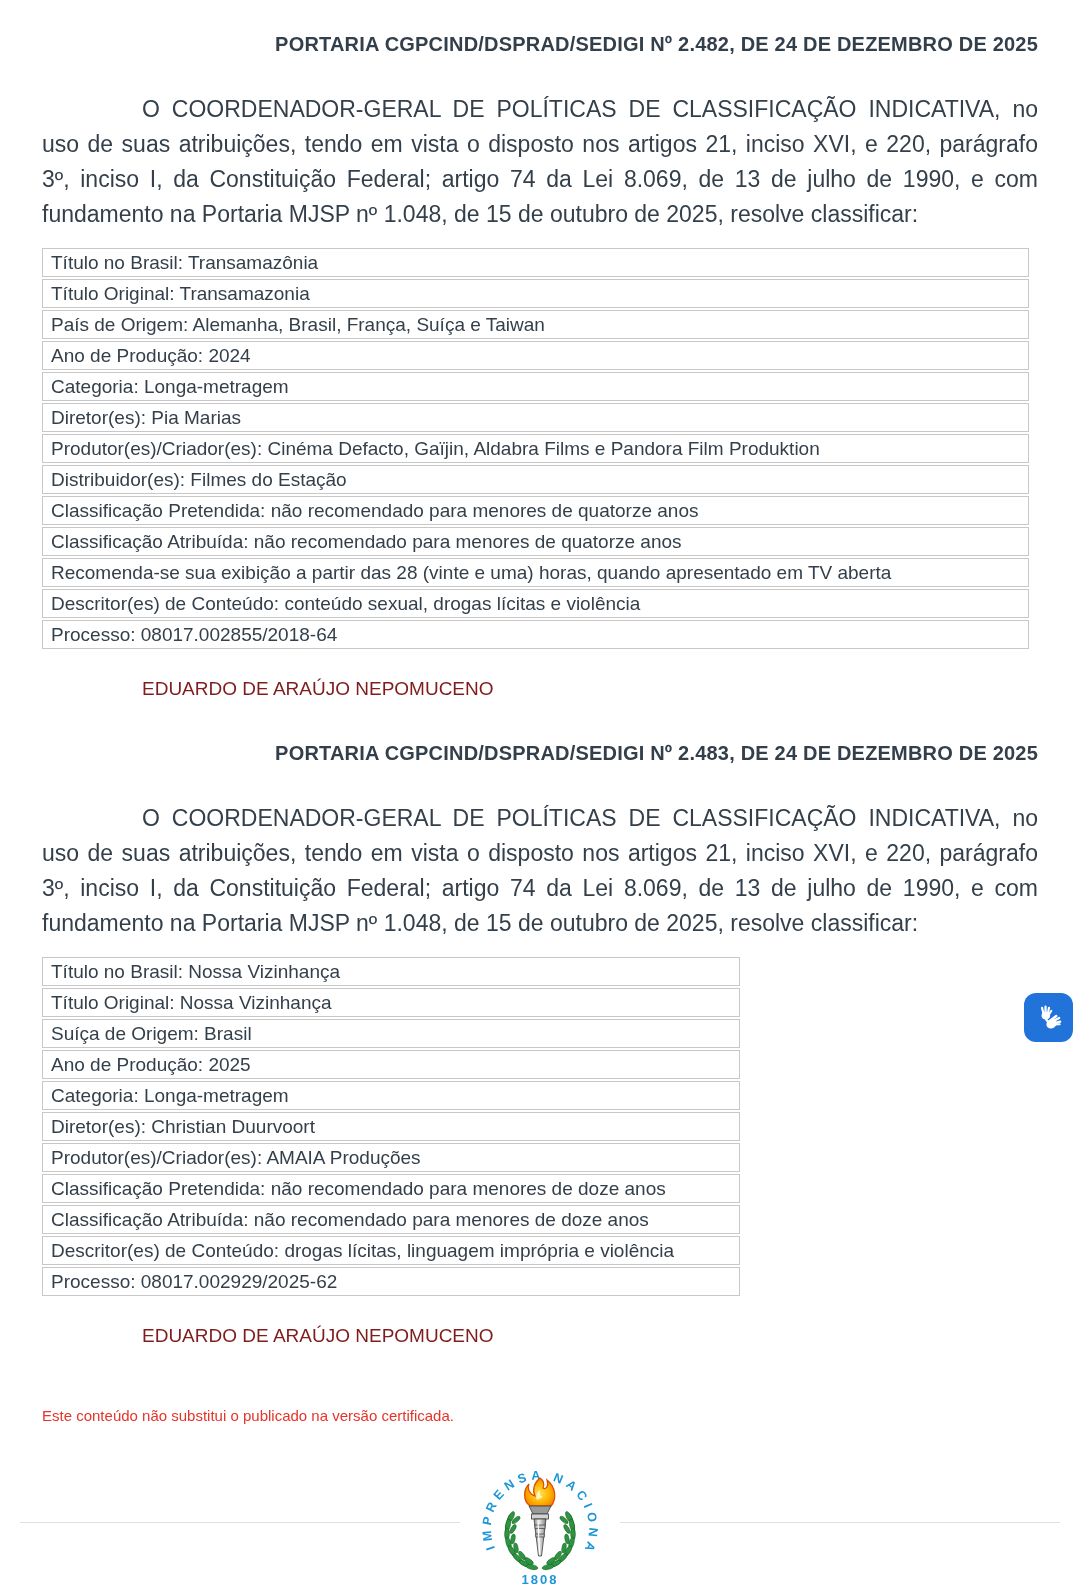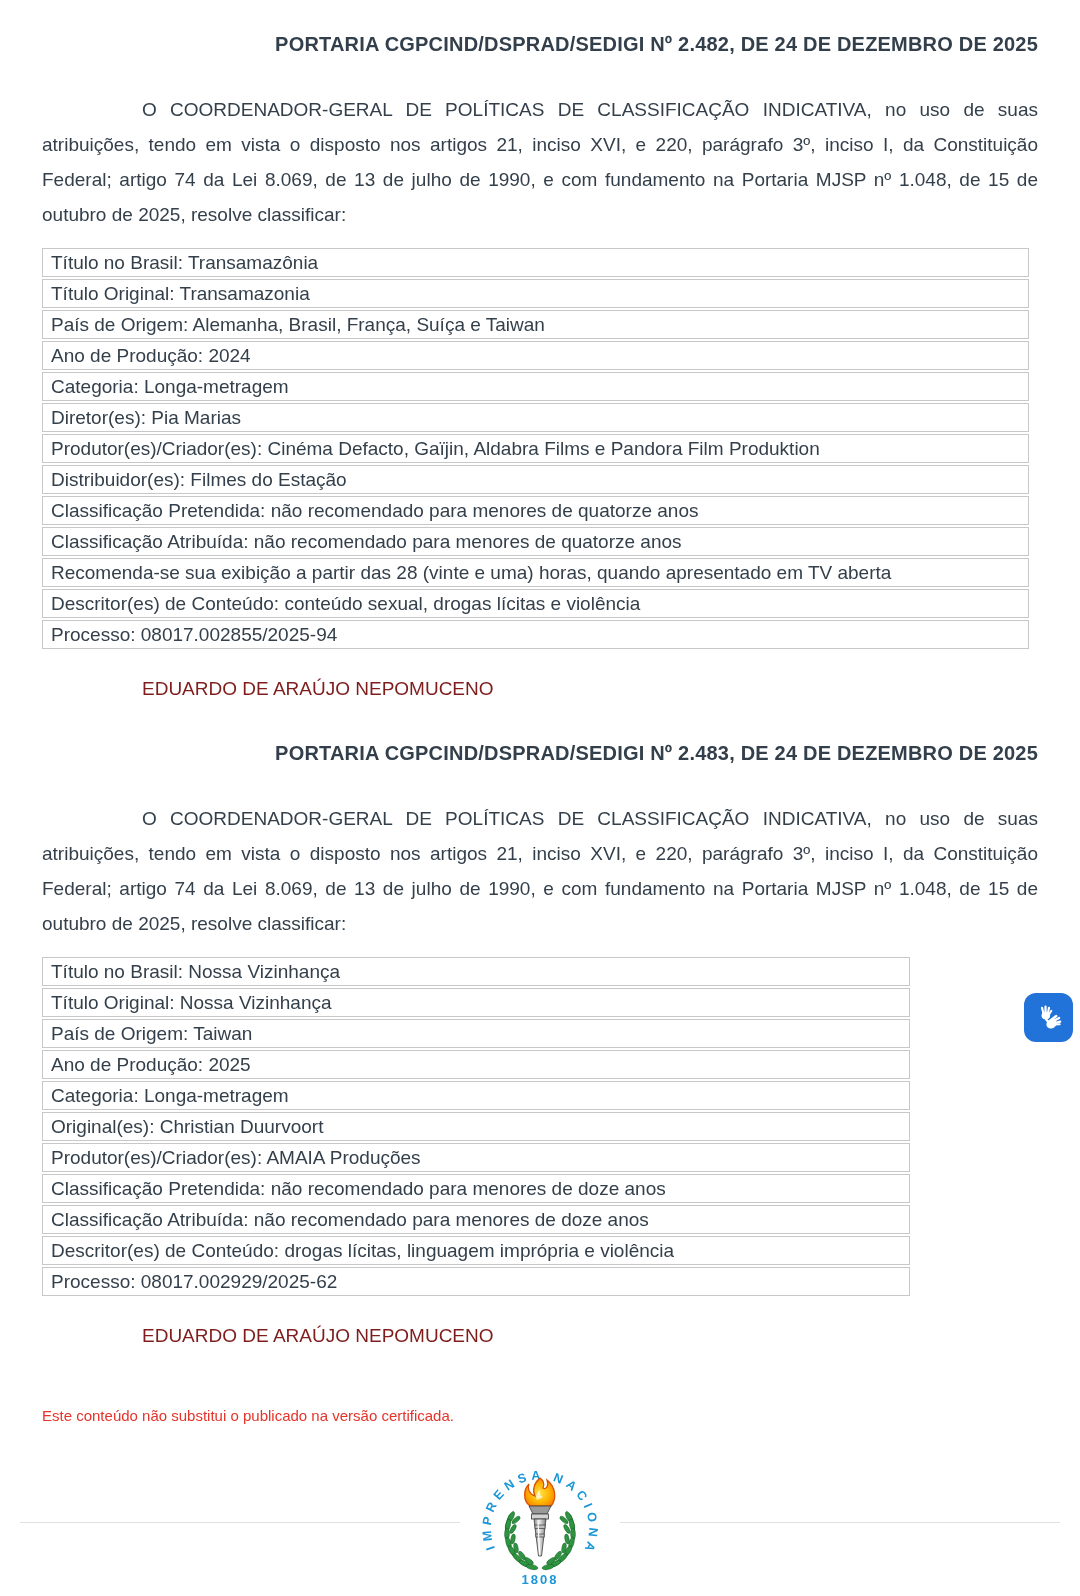--- a/index.html
+++ b/index.html
@@ -17,41 +17,41 @@
     text-align: right;
     font-size: 20px;
     font-weight: bold;
     letter-spacing: 0.2px;
     color: #333f4a;
   }
   .portaria-title.second { margin-top: 42px; }
 
   .preamble {
     margin-top: 36px;
-    font-size: 19px;
+    font-size: 23px;
     line-height: 35px;
     text-align: justify;
     text-indent: 100px;
     color: #333f4a;
   }
 
   .classif-table { margin-top: 16px; }
   .classif-table .trow {
     border: 1px solid #c8c8c8;
     padding: 2px 8px;
     font-size: 19px;
     line-height: 23px;
     background: #ffffff;
     color: #333f4a;
     white-space: nowrap;
     overflow: hidden;
   }
   .classif-table .trow + .trow { margin-top: 2px; }
   .classif-table.t1 { width: 987px; }
-  .classif-table.t2 { width: 868px; }
+  .classif-table.t2 { width: 698px; }
 
   .signature {
     margin-top: 29px;
     margin-left: 100px;
     font-size: 19px;
     color: #7f1d1d;
   }
 
   .disclaimer {
     margin-top: 60px;
@@ -97,35 +97,35 @@
     <div class="trow">País de Origem: Alemanha, Brasil, França, Suíça e Taiwan</div>
     <div class="trow">Ano de Produção: 2024</div>
     <div class="trow">Categoria: Longa-metragem</div>
     <div class="trow">Diretor(es): Pia Marias</div>
     <div class="trow">Produtor(es)/Criador(es): Cinéma Defacto, Gaïjin, Aldabra Films e Pandora Film Produktion</div>
     <div class="trow">Distribuidor(es): Filmes do Estação</div>
     <div class="trow">Classificação Pretendida: não recomendado para menores de quatorze anos</div>
     <div class="trow">Classificação Atribuída: não recomendado para menores de quatorze anos</div>
     <div class="trow">Recomenda-se sua exibição a partir das 28 (vinte e uma) horas, quando apresentado em TV aberta</div>
     <div class="trow">Descritor(es) de Conteúdo: conteúdo sexual, drogas lícitas e violência</div>
-    <div class="trow">Processo: 08017.002855/2025-94</div>
+    <div class="trow">Processo: 08017.002855/2018-64</div>
   </div>
 
   <div class="signature">EDUARDO DE ARAÚJO NEPOMUCENO</div>
 
   <h1 class="portaria-title second">PORTARIA CGPCIND/DSPRAD/SEDIGI Nº 2.483, DE 24 DE DEZEMBRO DE 2025</h1>
   <p class="preamble">O COORDENADOR-GERAL DE POLÍTICAS DE CLASSIFICAÇÃO INDICATIVA, no uso de suas atribuições, tendo em vista o disposto nos artigos 21, inciso XVI, e 220, parágrafo 3º, inciso I, da Constituição Federal; artigo 74 da Lei 8.069, de 13 de julho de 1990, e com fundamento na Portaria MJSP nº 1.048, de 15 de outubro de 2025, resolve classificar:</p>
 
   <div class="classif-table t2">
     <div class="trow">Título no Brasil: Nossa Vizinhança</div>
     <div class="trow">Título Original: Nossa Vizinhança</div>
-    <div class="trow">País de Origem: Taiwan</div>
+    <div class="trow">Suíça de Origem: Brasil</div>
     <div class="trow">Ano de Produção: 2025</div>
     <div class="trow">Categoria: Longa-metragem</div>
-    <div class="trow">Original(es): Christian Duurvoort</div>
+    <div class="trow">Diretor(es): Christian Duurvoort</div>
     <div class="trow">Produtor(es)/Criador(es): AMAIA Produções</div>
     <div class="trow">Classificação Pretendida: não recomendado para menores de doze anos</div>
     <div class="trow">Classificação Atribuída: não recomendado para menores de doze anos</div>
     <div class="trow">Descritor(es) de Conteúdo: drogas lícitas, linguagem imprópria e violência</div>
     <div class="trow">Processo: 08017.002929/2025-62</div>
   </div>
 
   <div class="signature">EDUARDO DE ARAÚJO NEPOMUCENO</div>
 
   <div class="disclaimer">Este conteúdo não substitui o publicado na versão certificada.</div>

